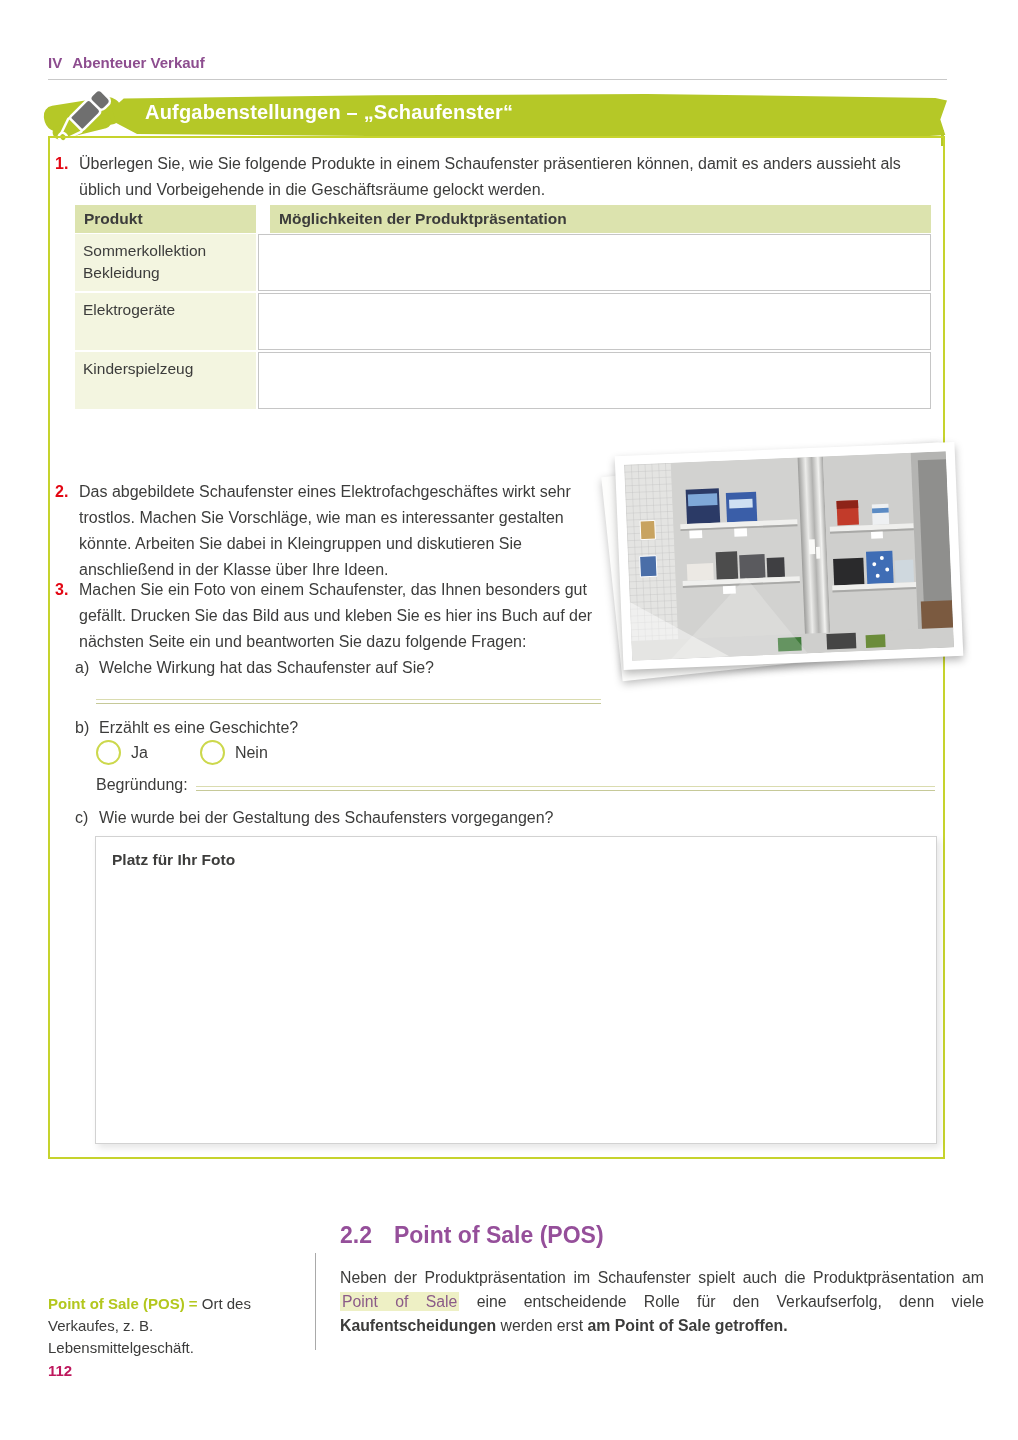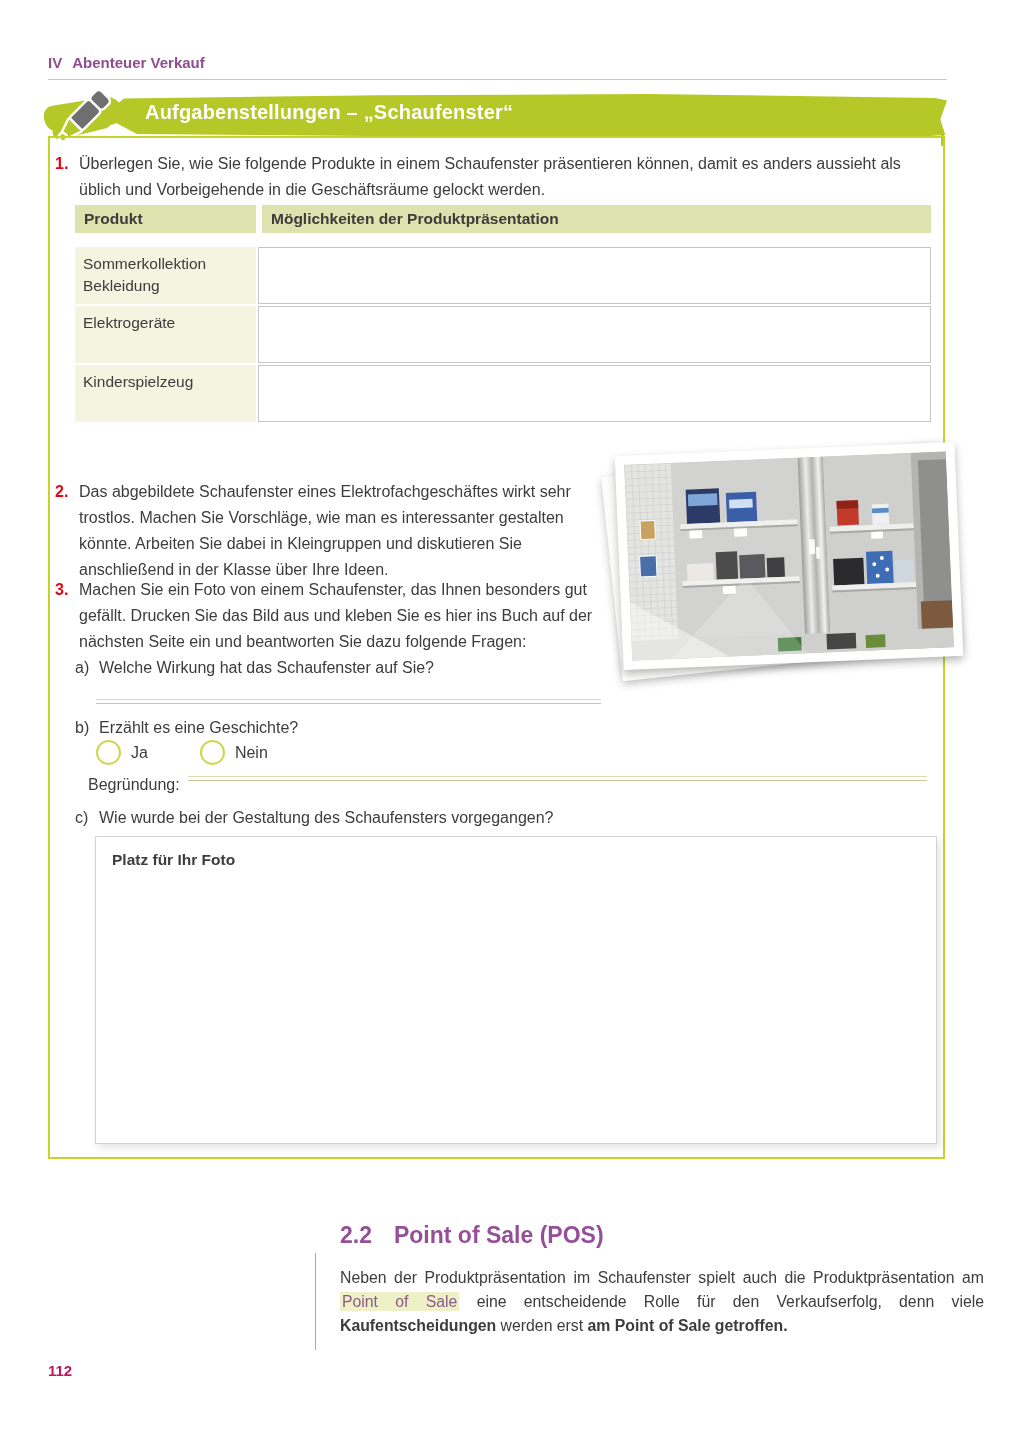--- a/index.html
+++ b/index.html
@@ -28,21 +28,21 @@
 
   
   .task{position:absolute;display:flex;font-size:16px;line-height:26px;}
   .task .tnum{color:#e30613;font-weight:bold;width:24px;flex:none;}
   #task1{left:55px;top:151px;width:875px;}
   #task2{left:55px;top:479px;width:560px;}
   #task3{left:55px;top:577px;width:560px;}
 
   
   .ptable{position:absolute;left:75px;top:205px;width:856px;font-size:15.5px;}
-  .t-head{display:flex;gap:6px;margin-bottom:14px;}
+  .t-head{display:flex;gap:14px;margin-bottom:1px;}
   .t-head div{background:#dce3ae;font-weight:bold;padding:5px 9px;}
   .t-head .h1{width:163px;flex:none;}
   .t-head .h2{flex:1;}
   .t-row{display:flex;gap:2px;margin-bottom:2px;}
   .t-label{width:165px;flex:none;background:#f3f5e0;padding:6px 8px;line-height:22px;}
   .t-answer{flex:1;background:#fff;border:1px solid #c6c6c6;}
   .t-row:nth-child(-n+3){height:57px;justify-content:flex-end;}
   .t-row:nth-child(4){height:48px;align-items:center;}
 
   
@@ -50,21 +50,21 @@
   .q .ql{width:24px;flex:none;}
   #qa{left:75px;top:656px;width:560px;}
   #qb{left:75px;top:716px;width:560px;}
   #qc{left:75px;top:806px;width:700px;}
   .answer-line-a{position:absolute;left:96px;top:699px;width:505px;height:3px;
                  border-top:1px solid #dadcb0;border-bottom:1px solid #c6c998;}
   .radio-row{position:absolute;left:96px;top:740px;display:flex;align-items:center;font-size:16px;}
   .radio{width:21px;height:21px;border:2px solid #ccd84c;border-radius:50%;background:#fff;flex:none;}
   .radio-label{margin:0 0 0 10px;}
   .radio-gap{width:52px;}
-  .reason{position:absolute;left:88px;top:776px;width:839px;display:flex;align-items:flex-start;font-size:16px;}
+  .reason{position:absolute;left:96px;top:776px;width:839px;display:flex;align-items:flex-end;font-size:16px;}
   .reason-line{flex:1;height:3px;margin-left:8px;margin-bottom:3px;
                border-top:1px solid #dadcb0;border-bottom:1px solid #c6c998;}
 
   
   .photo-box{position:absolute;left:95px;top:836px;width:808px;height:278px;background:#fff;
              border:1px solid #d2d2d2;box-shadow:3px 4px 7px rgba(0,0,0,.10);padding:14px 16px;}
   .photo-box-label{font-size:15.5px;font-weight:bold;}
 
   
   .photo-stack{position:absolute;left:617px;top:449px;width:350px;height:222px;z-index:6;}
@@ -253,17 +253,18 @@
         <polygon points="40,200 120,120 180,200" fill="#ffffff" opacity="0.2"></polygon>
       </svg>
     </div>
   </div>
 
   <div class="section-head">
     <span class="snum">2.2</span><span>Point of Sale (POS)</span>
   </div>
   <div class="paragraph"><span>Neben der Produktpräsentation im Schaufenster spielt auch die Produktpräsentation am </span><span class="hl">Point of Sale</span><span> eine entscheidende Rolle für den Verkaufserfolg, denn viele </span><span class="b">Kaufentscheidungen</span><span> werden erst </span><span class="b">am Point of Sale getroffen.</span></div>
 
+  <div class="margin-note"><span class="green">Point of Sale (POS) = </span><span>Ort des Verkaufes, z. B. Lebensmittelgeschäft.</span></div>
   <div class="col-divider"></div>
 
   <div class="page-num">112</div>
 
 </div>
 
 </body></html>

